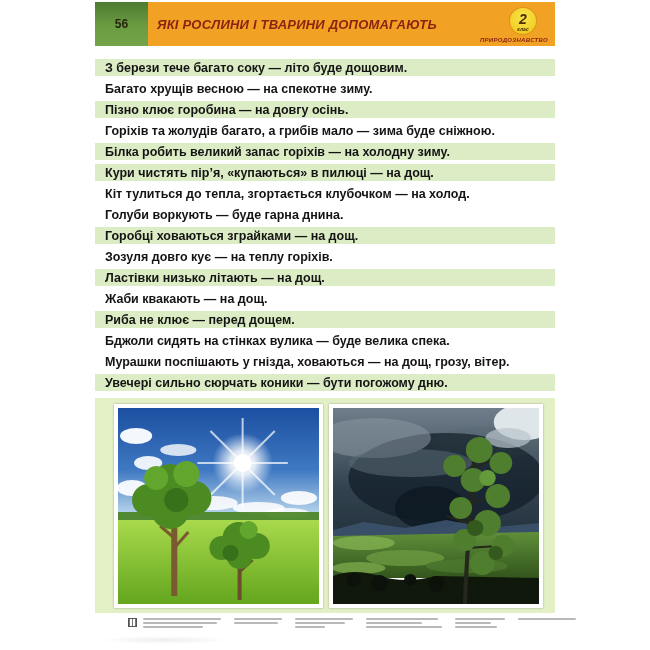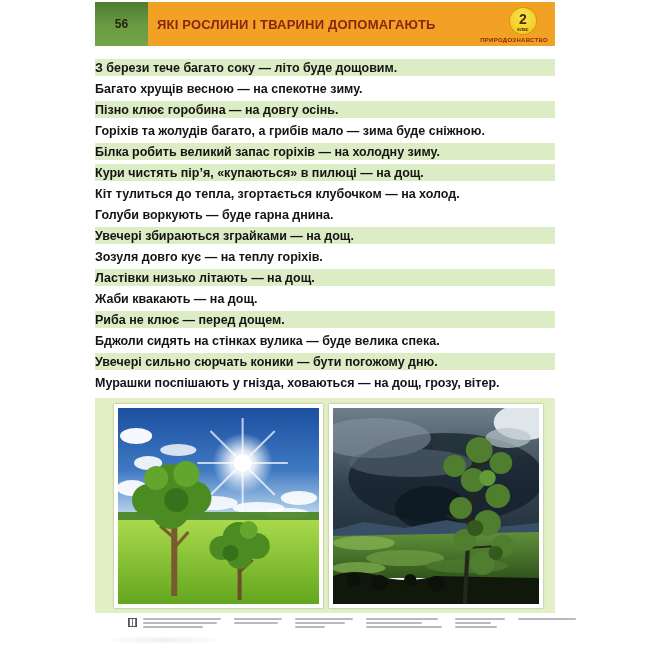--- a/index.html
+++ b/index.html
@@ -7,41 +7,41 @@
     width:650px;height:650px;position:relative;background:#ffffff;
     font-family:"Liberation Sans", sans-serif;overflow:hidden;
   }
   
   .header{position:absolute;left:95px;top:2px;width:460px;height:44px;display:flex;}
   .num-box{
     width:53px;flex:0 0 53px;display:flex;align-items:center;justify-content:center;
     background:linear-gradient(180deg,#4e7c31 0%,#6b9c42 55%,#73a449 100%);
     color:#26260f;font-weight:bold;font-size:12px;
   }
-  .header-main{flex:1;background:#f1a224;position:relative;display:flex;align-items:center;}
+  .header-main{flex:1;background:#f1a224;position:relative;display:flex;align-items:center;font-style:italic;}
   .title{
     padding-left:9px;color:#8c2312;font-weight:bold;font-size:13px;line-height:15px;
     letter-spacing:.2px;white-space:nowrap;
   }
   .grade-circle{
     position:absolute;right:19px;top:6px;width:26px;height:26px;border-radius:50%;
     background:radial-gradient(circle at 50% 35%,#f9e34a 0%,#f3d22b 60%,#e8bd13 100%);
     color:#4a2c00;text-align:center;box-shadow:0 0 0 1px rgba(180,120,0,.35);
   }
   .grade-num{font-size:14px;font-weight:bold;line-height:16px;margin-top:3px;}
   .grade-label{font-size:5px;font-weight:bold;line-height:5px;}
   .subject{
     position:absolute;right:7px;bottom:3px;font-size:6px;font-weight:bold;
     color:#8c2312;letter-spacing:.3px;white-space:nowrap;
   }
   
   .list{position:absolute;left:95px;top:57px;width:460px;}
   .row{
     height:21px;box-sizing:border-box;display:flex;align-items:center;
-    padding-left:0;font-weight:bold;font-size:12.5px;color:#141414;white-space:nowrap;
+    padding-left:10px;font-weight:bold;font-size:12.5px;color:#141414;white-space:nowrap;
   }
   .row.stripe{
     background:#dcecc5;background-clip:padding-box;
     border-top:2px solid #fff;border-bottom:2px solid #fff;
   }
   
   .photo-panel{position:absolute;left:95px;top:398px;width:460px;height:215px;background:#e3efc4;}
   .photo{
     position:absolute;top:6px;height:204px;background:#fff;padding:4px;box-sizing:border-box;
     box-shadow:0 0 2px rgba(0,0,0,.3);
@@ -81,28 +81,28 @@
 
 <div class="list">
   <div class="row stripe">З берези тече багато соку — літо буде дощовим.</div>
   <div class="row">Багато хрущів весною — на спекотне зиму.</div>
   <div class="row stripe">Пізно клює горобина — на довгу осінь.</div>
   <div class="row">Горіхів та жолудів багато, а грибів мало — зима буде сніжною.</div>
   <div class="row stripe">Білка робить великий запас горіхів — на холодну зиму.</div>
   <div class="row stripe">Кури чистять пір’я, «купаються» в пилюці — на дощ.</div>
   <div class="row">Кіт тулиться до тепла, згортається клубочком — на холод.</div>
   <div class="row">Голуби воркують — буде гарна днина.</div>
-  <div class="row stripe">Увечері збираються зграйками — на дощ.</div>
+  <div class="row stripe">Горобці ховаються зграйками — на дощ.</div>
   <div class="row">Зозуля довго кує — на теплу горіхів.</div>
   <div class="row stripe">Ластівки низько літають — на дощ.</div>
   <div class="row">Жаби квакають — на дощ.</div>
   <div class="row stripe">Риба не клює — перед дощем.</div>
   <div class="row">Бджоли сидять на стінках вулика — буде велика спека.</div>
+  <div class="row">Мурашки поспішають у гнізда, ховаються — на дощ, грозу, вітер.</div>
   <div class="row stripe">Увечері сильно сюрчать коники — бути погожому дню.</div>
-  <div class="row">Мурашки поспішають у гнізда, ховаються — на дощ, грозу, вітер.</div>
 </div>
 
 <div class="photo-panel">
 
   <div class="photo left">
     <svg viewBox="0 0 200 196" preserveAspectRatio="none">
       <defs>
         <linearGradient id="sky1" x1="0" y1="0" x2="0" y2="1">
           <stop offset="0" stop-color="#1c4fa0"></stop>
             <stop offset=".55" stop-color="#3e78c2"></stop>

